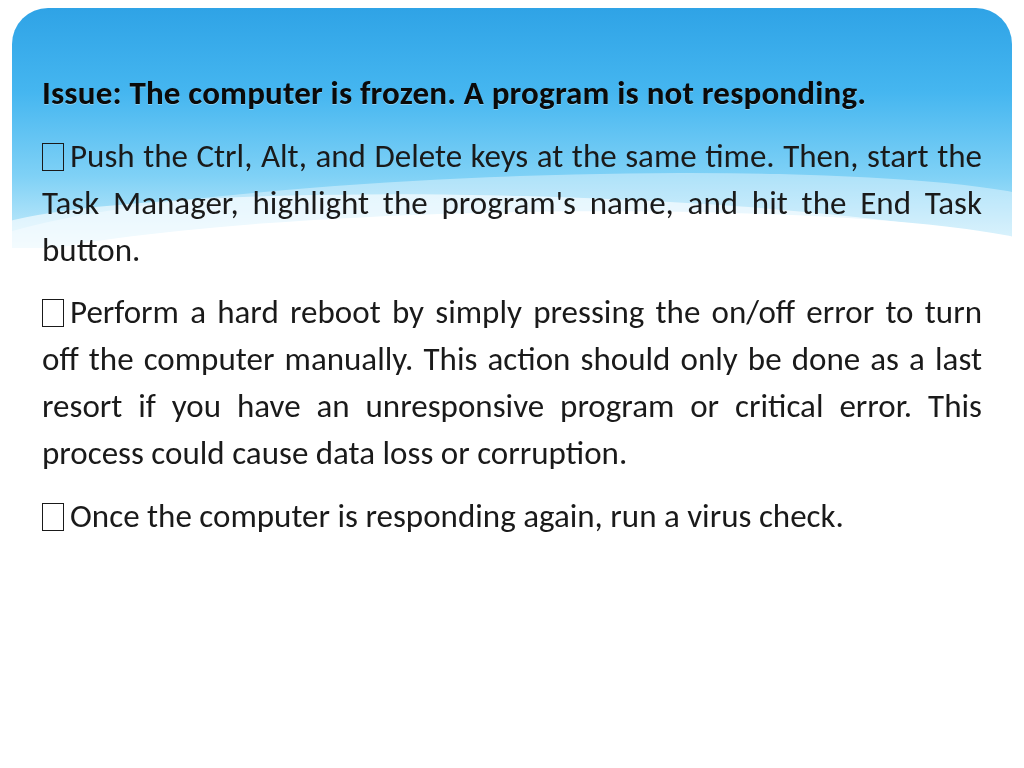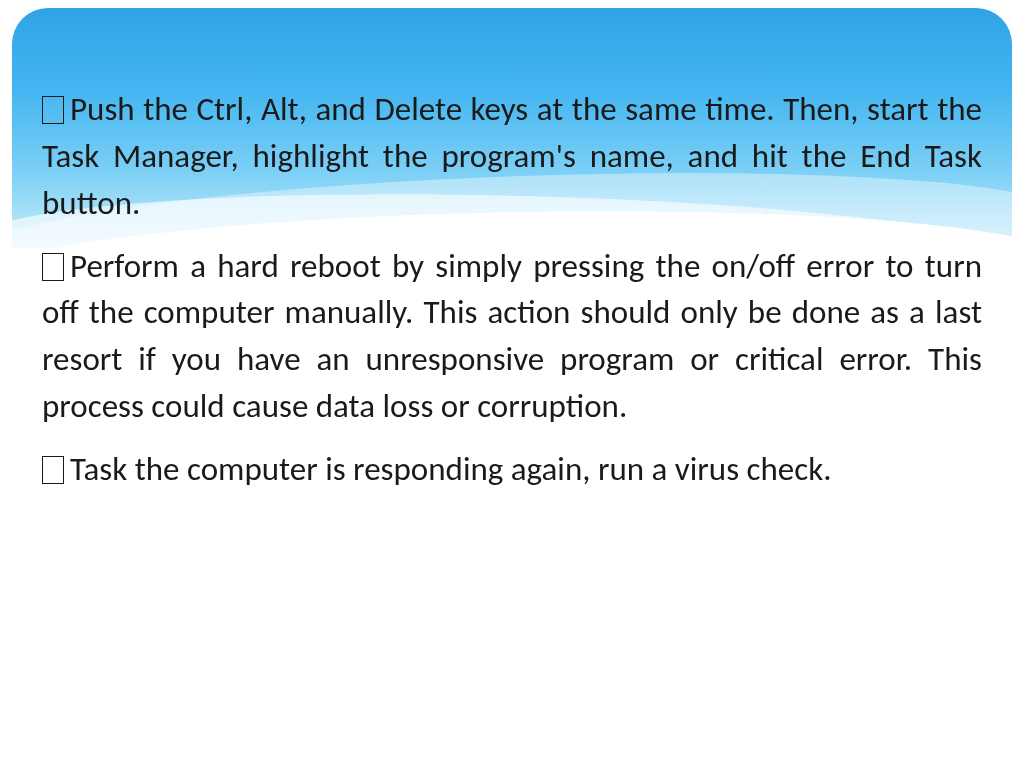--- a/index.html
+++ b/index.html
@@ -94,26 +94,27 @@
 <body>
 
 <div class="slide">
   <div class="sky"></div>
   <div class="wave a"></div>
   <div class="wave b"></div>
   <div class="wave c"></div>
   <div class="whitefill"></div>
 
   <div class="content">
+    <div class="heading">Issue: The computer is frozen. A program is not responding.</div>
 
     <div class="para">
       <span class="bullet-glyph">⁡</span><span>Push the Ctrl, Alt, and Delete keys at the same time. Then, start the Task Manager, highlight the program's name, and hit the End Task button.</span>
     </div>
 
     <div class="para">
       <span class="bullet-glyph">⁡</span><span>Perform a hard reboot by simply pressing the on/off error to turn off the computer manually. This action should only be done as a last resort if you have an unresponsive program or critical error. This process could cause data loss or corruption.</span>
     </div>
 
     <div class="para">
-      <span class="bullet-glyph">⁡</span><span>Task the computer is responding again, run a virus check.</span>
+      <span class="bullet-glyph">⁡</span><span>Once the computer is responding again, run a virus check.</span>
     </div>
   </div>
 </div>
 
 </body></html>

